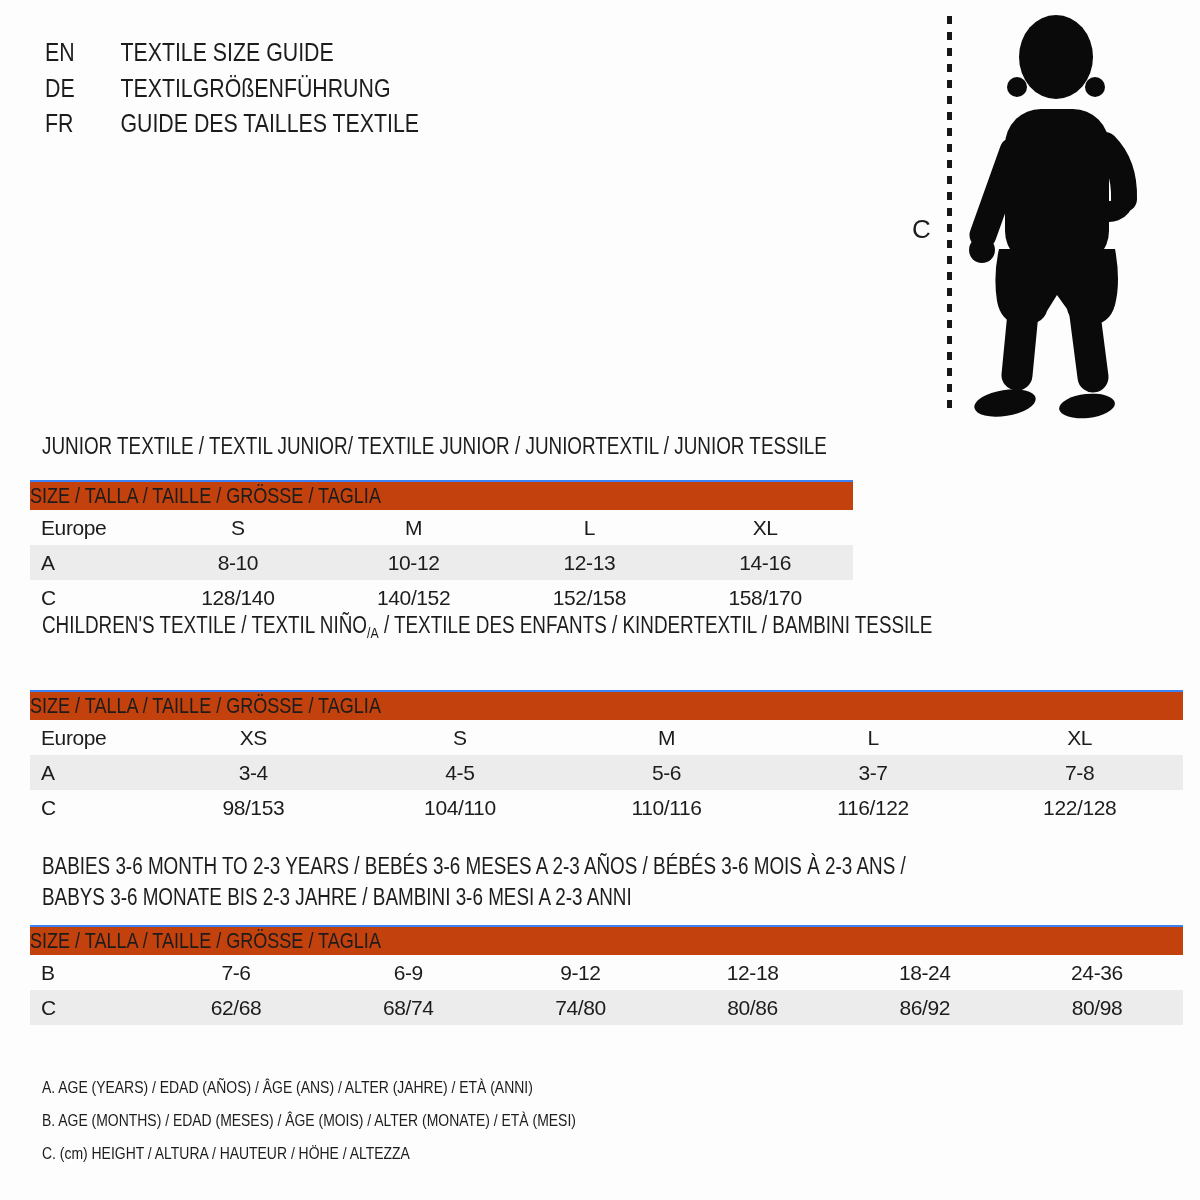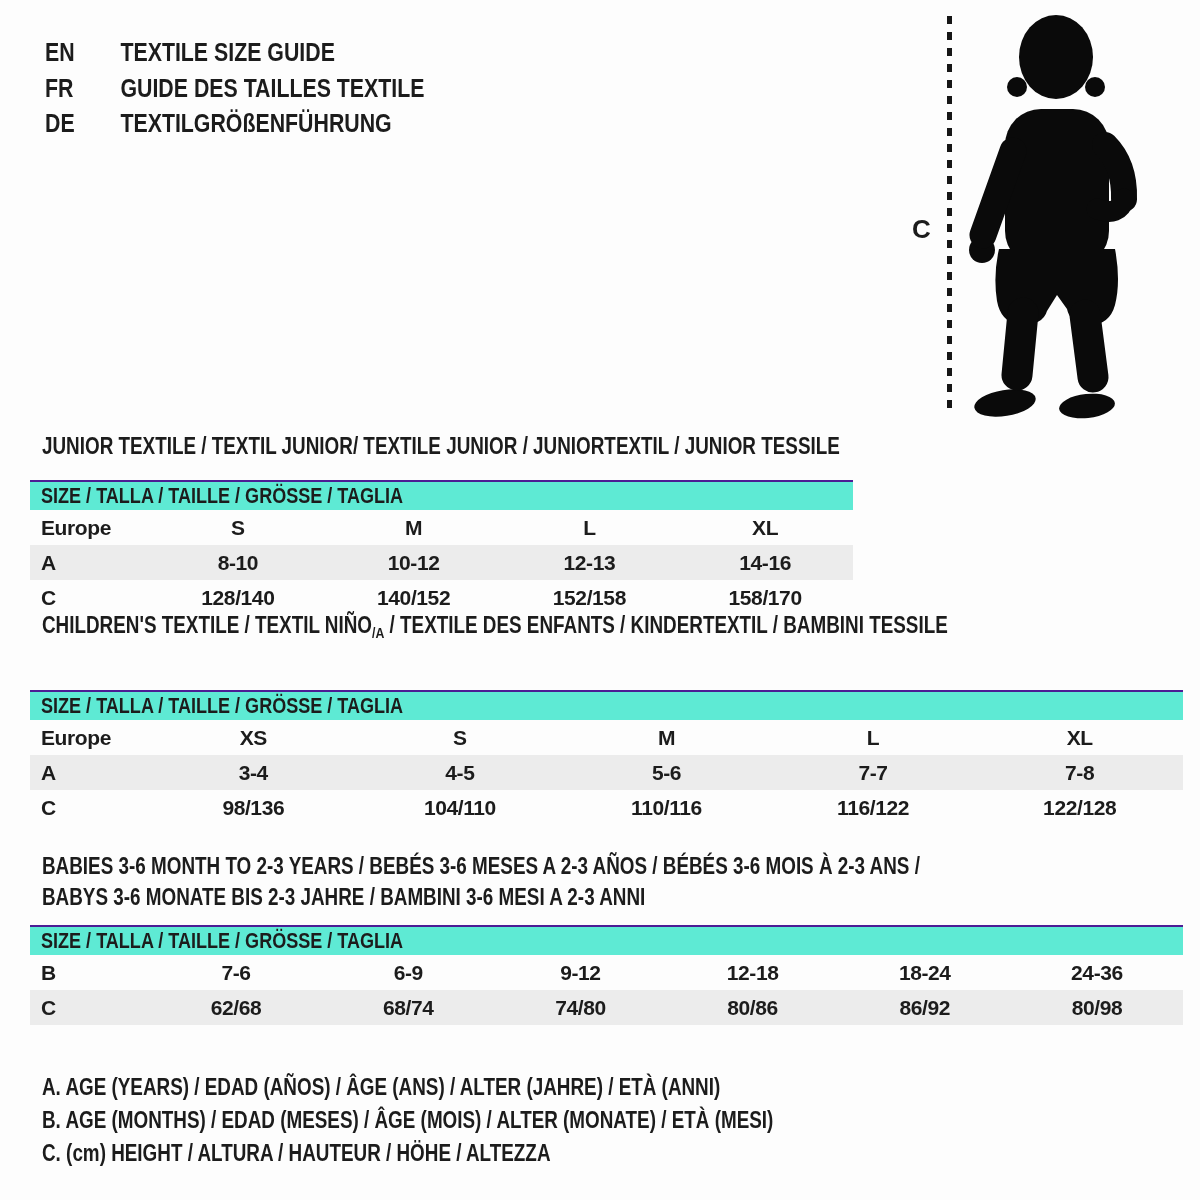--- a/index.html
+++ b/index.html
@@ -1,18 +1,18 @@
 <!DOCTYPE html>
 <html><head>
 <meta charset="utf-8">
 <style>
   html,body{margin:0;padding:0;background:#ffffff;}
   .canvas{
     position:relative;width:1200px;height:1200px;background:#fdfdfd;
-    font-family:"Liberation Sans",sans-serif;font-weight:700;color:#1c1c1c;
+    font-family:"Liberation Sans",sans-serif;font-weight:400;color:#1c1c1c;
     overflow:hidden;
   }
   .cond{display:inline-block;transform:scaleX(0.82);transform-origin:0 50%;white-space:nowrap;}
 
   
   .langs{position:absolute;left:45px;top:35px;}
   .lang-line{height:35.5px;line-height:35.5px;font-size:26px;}
   .lang-code{display:inline-block;width:92px;}
 
   
@@ -23,40 +23,40 @@
 
   
   .sec-title{position:absolute;left:42px;font-size:23px;line-height:24px;}
   .title-line{height:31px;line-height:31px;}
   .subA{font-size:15px;vertical-align:-5px;}
 
   
   .sizetable{position:absolute;left:30px;}
   .w-junior{width:823px;}
   .w-wide{width:1153px;}
-  .sizebar{height:30px;background:#5eead4;border-top:2px solid #4c1d95;box-sizing:border-box;
-    display:flex;align-items:center;padding-left:11px;font-size:22px;}
+  .sizebar{height:30px;background:#c2410c;border-top:2px solid #3b82f6;box-sizing:border-box;
+    display:flex;align-items:center;font-size:22px;}
   .trow{display:flex;align-items:center;height:35px;font-size:21px;letter-spacing:-0.4px;}
   .alt{background:#ececec;}
   .tlabel{width:120px;padding-left:11px;box-sizing:border-box;}
   .tcell{flex:1;text-align:center;}
 
   
-  .legend{position:absolute;left:42px;top:1071px;font-size:23px;}
+  .legend{position:absolute;left:42px;top:1071px;font-size:17px;}
   .legend-line{height:33px;line-height:33px;}
 </style>
 </head>
 <body>
 
 <div class="canvas">
 
   <div class="langs">
     <div class="lang-line"><span class="cond"><span class="lang-code">EN</span><span>TEXTILE SIZE GUIDE</span></span></div>
+    <div class="lang-line"><span class="cond"><span class="lang-code">DE</span><span>TEXTILGRÖßENFÜHRUNG</span></span></div>
     <div class="lang-line"><span class="cond"><span class="lang-code">FR</span><span>GUIDE DES TAILLES TEXTILE</span></span></div>
-    <div class="lang-line"><span class="cond"><span class="lang-code">DE</span><span>TEXTILGRÖßENFÜHRUNG</span></span></div>
   </div>
 
   <div class="fig-dash"></div>
   <div class="fig-c">C</div>
   <svg class="fig-svg" viewBox="0 0 172 406" xmlns="http://www.w3.org/2000/svg">
     <g fill="#0a0a0a" stroke="none">
       <ellipse cx="89" cy="44" rx="37" ry="42"></ellipse>
       <circle cx="50" cy="74" r="10"></circle>
       <circle cx="128" cy="74" r="10"></circle>
       <rect x="38" y="96" width="104" height="158" rx="36"></rect>
@@ -113,26 +113,26 @@
       <span class="tcell">S</span>
       <span class="tcell">M</span>
       <span class="tcell">L</span>
       <span class="tcell">XL</span>
     </div>
     <div class="trow alt">
       <span class="tlabel">A</span>
       <span class="tcell">3-4</span>
       <span class="tcell">4-5</span>
       <span class="tcell">5-6</span>
-      <span class="tcell">7-7</span>
+      <span class="tcell">3-7</span>
       <span class="tcell">7-8</span>
     </div>
     <div class="trow">
       <span class="tlabel">C</span>
-      <span class="tcell">98/136</span>
+      <span class="tcell">98/153</span>
       <span class="tcell">104/110</span>
       <span class="tcell">110/116</span>
       <span class="tcell">116/122</span>
       <span class="tcell">122/128</span>
     </div>
   </div>
 
   <div class="sec-title" style="top:851px">
     <div class="title-line"><span class="cond">BABIES 3-6 MONTH TO 2-3 YEARS / BEBÉS 3-6 MESES A 2-3 AÑOS / BÉBÉS 3-6 MOIS À 2-3 ANS /</span></div>
     <div class="title-line"><span class="cond">BABYS 3-6 MONATE BIS 2-3 JAHRE / BAMBINI 3-6 MESI A 2-3 ANNI</span></div>

